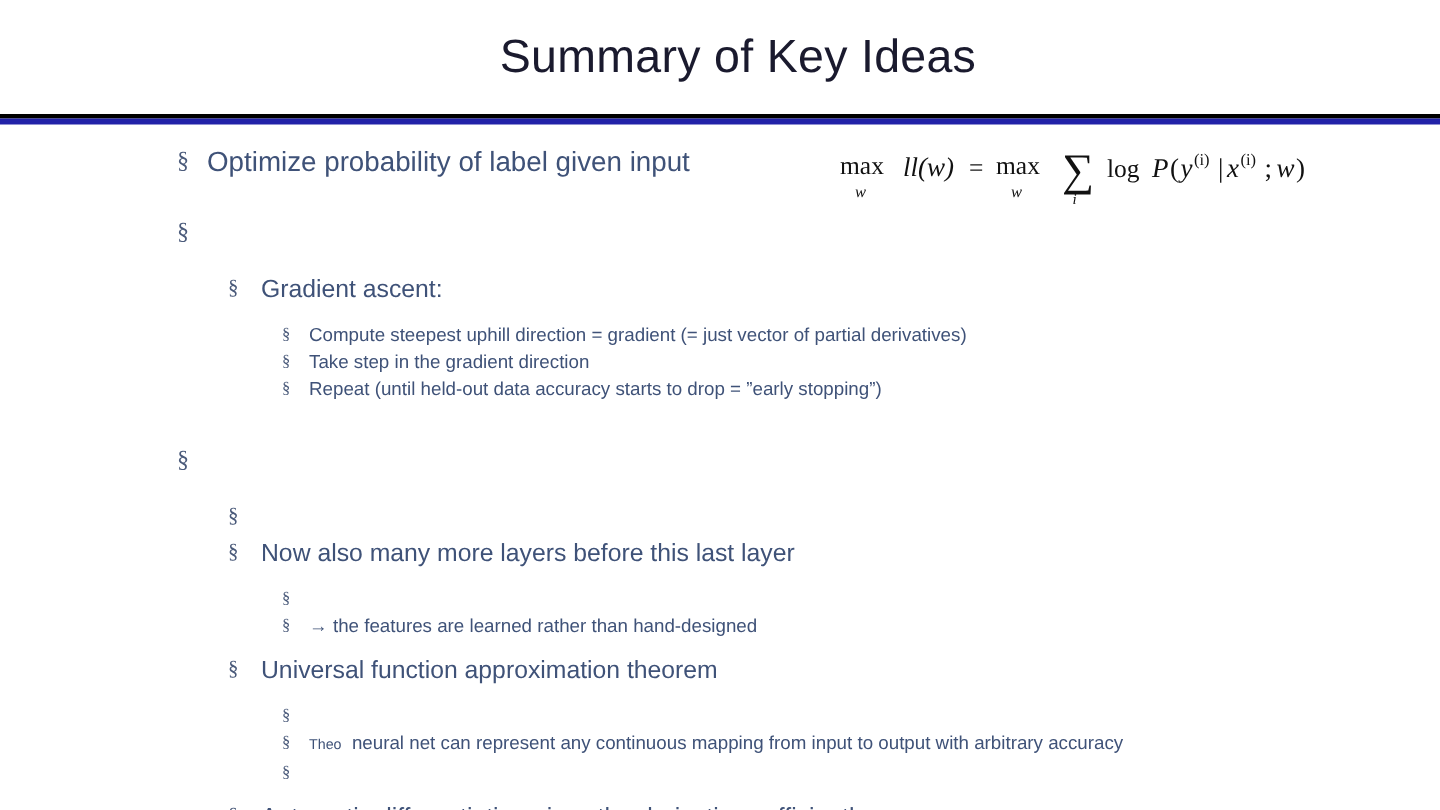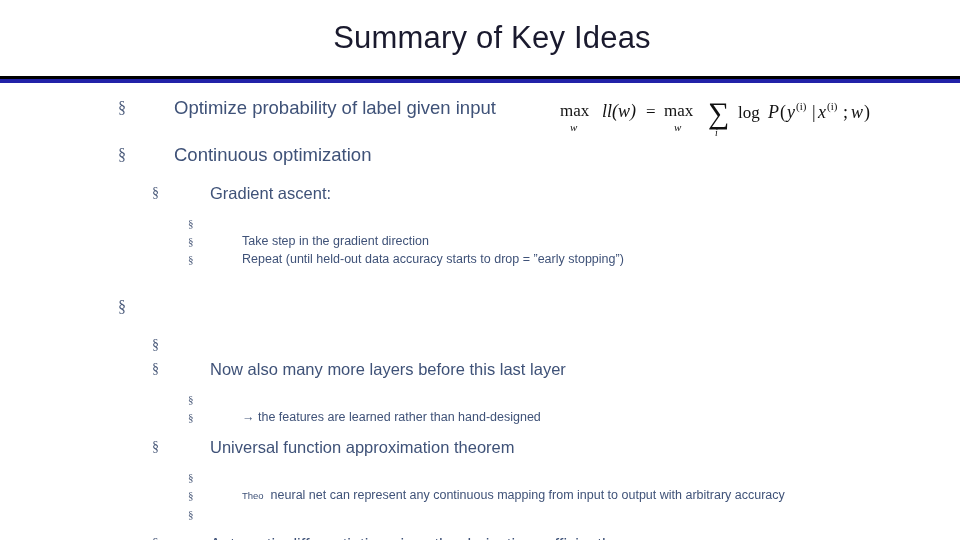--- a/index.html
+++ b/index.html
@@ -59,21 +59,20 @@
     color: #3a4a6b;
   }
   .marker {
     flex: 0 0 auto;
     color: #4a5a7a;
     font-family: "Liberation Serif", serif;
     text-align: left;
   }
   .btext {
     flex: 0 1 auto;
-    margin-left: 36px;
   }
   
   .lvl1 {
     padding-left: 118px;
     font-size: 18.5px;
     margin-bottom: 4px;
     color: #3f5278;
   }
   .lvl1 .marker { width: 20px; font-size: 16px; line-height: 26px;}
   .lvl1 .btext { line-height: 26px; }
@@ -156,34 +155,34 @@
 
     <div class="bullet-row lvl1">
       <span class="marker">§</span>
       <span class="btext">Optimize probability of label given input</span>
     </div>
 
     <div class="spacer-md"></div>
 
     <div class="bullet-row lvl1">
       <span class="marker">§</span>
-      <span class="btext">Continuous optimization</span>
     </div>
 
     <div class="spacer-sm"></div>
 
     <div class="bullet-row lvl2">
       <span class="marker">§</span>
       <span class="btext">Gradient ascent:</span>
     </div>
 
     <div class="spacer-sm"></div>
 
     <div class="bullet-row lvl3">
       <span class="marker">§</span>
+      <span class="btext">Compute steepest uphill direction = gradient (= just vector of partial derivatives)</span>
     </div>
 
     <div class="bullet-row lvl3">
       <span class="marker">§</span>
       <span class="btext">Take step in the gradient direction</span>
     </div>
 
     <div class="bullet-row lvl3">
       <span class="marker">§</span>
       <span class="btext">Repeat (until held-out data accuracy starts to drop = ”early stopping”)</span>

